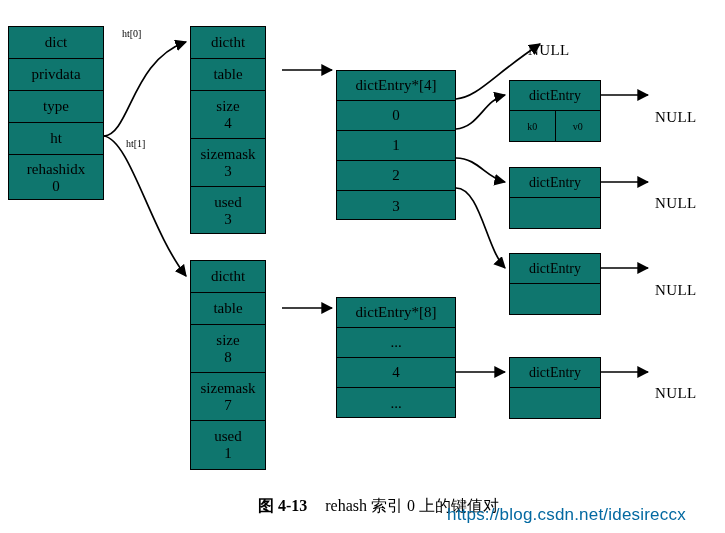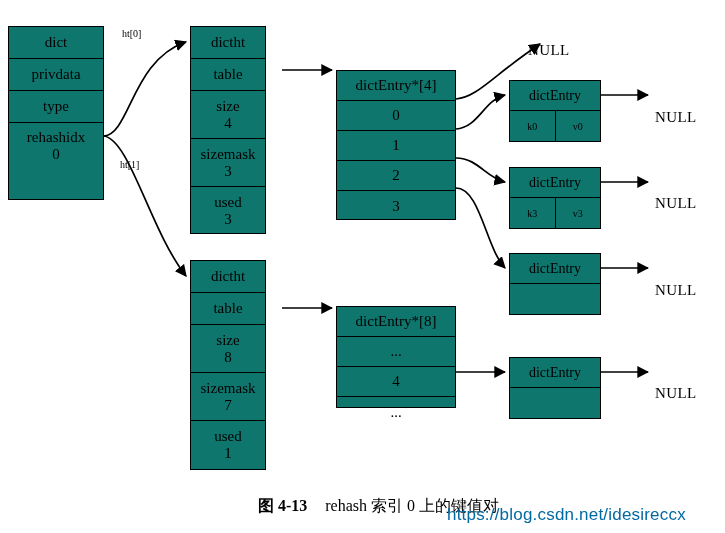--- a/index.html
+++ b/index.html
@@ -43,41 +43,41 @@
   .dictht{width:76px;}
   #dictht-0{left:190px;top:26px;height:208px;}
   #dictht-1{left:190px;top:260px;height:210px;}
   .dictht .row{height:32px;}
   .dictht .row.two{height:48px;}
 
   
   .bucket-array{width:120px;}
   #bucket-array-0{left:336px;top:53px;height:150px;margin-top:17px;}
   #bucket-array-0 .row{height:30px;}
-  #bucket-array-1{left:336px;top:306px;height:102px;}
+  #bucket-array-1{left:336px;top:297px;height:121px;}
   #bucket-array-1 .row{height:30px;}
   .bucket-array .head{font-size:15px;}
 
   
   .dict-entry{width:92px;height:62px;}
   .dict-entry .head{height:30px;border-bottom:1.6px solid #000;display:flex;align-items:center;justify-content:center;font-size:14px;box-sizing:border-box;}
   .dict-entry .kv{height:30px;display:flex;box-sizing:border-box;}
   .dict-entry .kv span{flex:1;display:flex;align-items:center;justify-content:center;font-size:10px;box-sizing:border-box;}
   .dict-entry .kv span.k{border-right:1.6px solid #000;}
 
   #entry-0{left:509px;top:80px;}
   #entry-3{left:509px;top:167px;}
   #entry-1{left:509px;top:253px;}
   #entry-2{left:509px;top:357px;}
 
   .label{position:absolute;font-size:10px;white-space:nowrap;}
   .null-label{position:absolute;font-size:15px;letter-spacing:.4px;margin-top:24px;}
 
   #lbl-ht0{left:122px;top:28px;}
-  #lbl-ht1{left:120px;top:138px;margin-top:21px;}
+  #lbl-ht1{left:126px;top:138px;}
 
   #null-top{left:528px;top:18px;}
   #null-0{left:655px;top:85px;}
   #null-3{left:655px;top:171px;}
   #null-1{left:655px;top:258px;}
   #null-2{left:655px;top:361px;}
 
   #caption{
     position:absolute;left:0;top:496px;width:725px;
     text-align:center;font-size:16px;
@@ -125,20 +125,21 @@
     <path d="M 601 95 L 648 95" fill="none" stroke="#000" stroke-width="1.7" marker-end="url(#arrow)"></path>
     <path d="M 601 182 L 648 182" fill="none" stroke="#000" stroke-width="1.7" marker-end="url(#arrow)"></path>
     <path d="M 601 268 L 648 268" fill="none" stroke="#000" stroke-width="1.7" marker-end="url(#arrow)"></path>
     <path d="M 601 372 L 648 372" fill="none" stroke="#000" stroke-width="1.7" marker-end="url(#arrow)"></path>
   </svg>
 
   <div class="box" id="dict-struct">
     <div class="row">dict</div>
     <div class="row">privdata</div>
     <div class="row">type</div>
+    <div class="row">ht</div>
     <div class="row tall last">rehashidx
 0</div>
   </div>
 
   <div class="label" id="lbl-ht0">ht[0]</div>
   <div class="label" id="lbl-ht1">ht[1]</div>
 
   <div class="box dictht" id="dictht-0">
     <div class="row">dictht</div>
     <div class="row">table</div>
@@ -179,24 +180,20 @@
   <div class="box dict-entry" id="entry-0">
     <div class="head">dictEntry</div>
     <div class="kv">
       <span class="k">k0</span>
       <span class="v">v0</span>
     </div>
   </div>
 
   <div class="box dict-entry" id="entry-3">
     <div class="head">dictEntry</div>
-    <div class="kv">
-      <span class="k">k3</span>
-      <span class="v">v3</span>
-    </div>
   </div>
 
   <div class="box dict-entry" id="entry-1">
     <div class="head">dictEntry</div>
   </div>
 
   <div class="box dict-entry" id="entry-2">
     <div class="head">dictEntry</div>
   </div>
 

